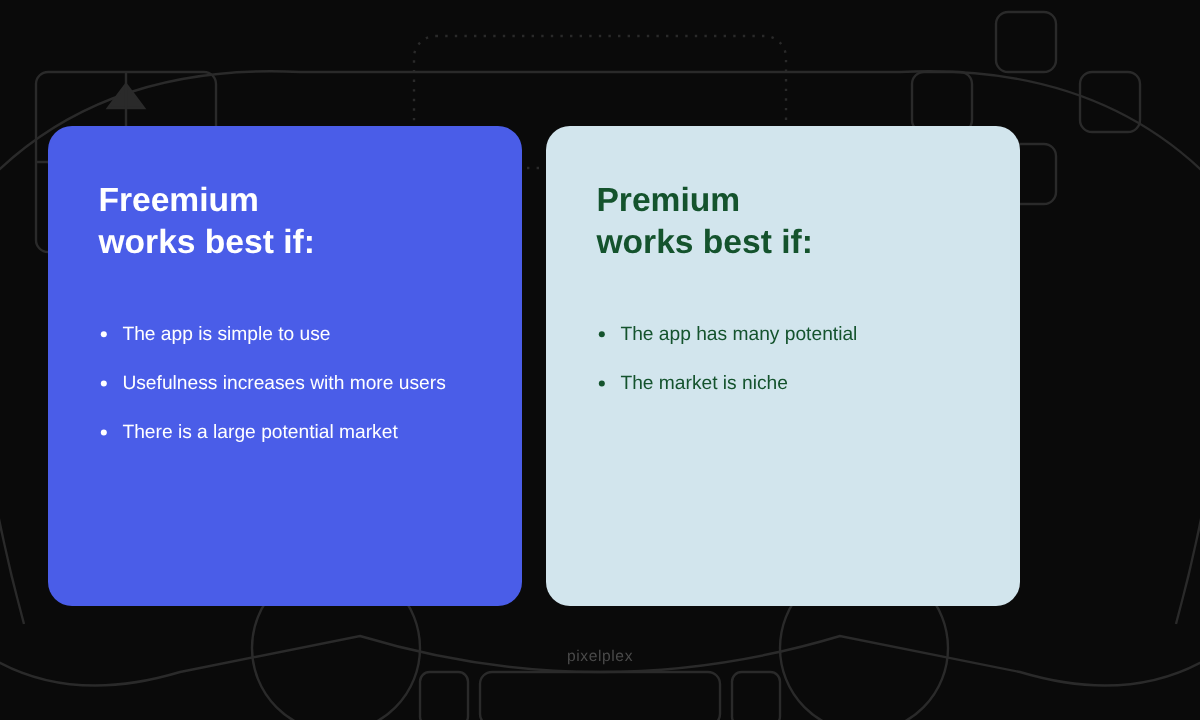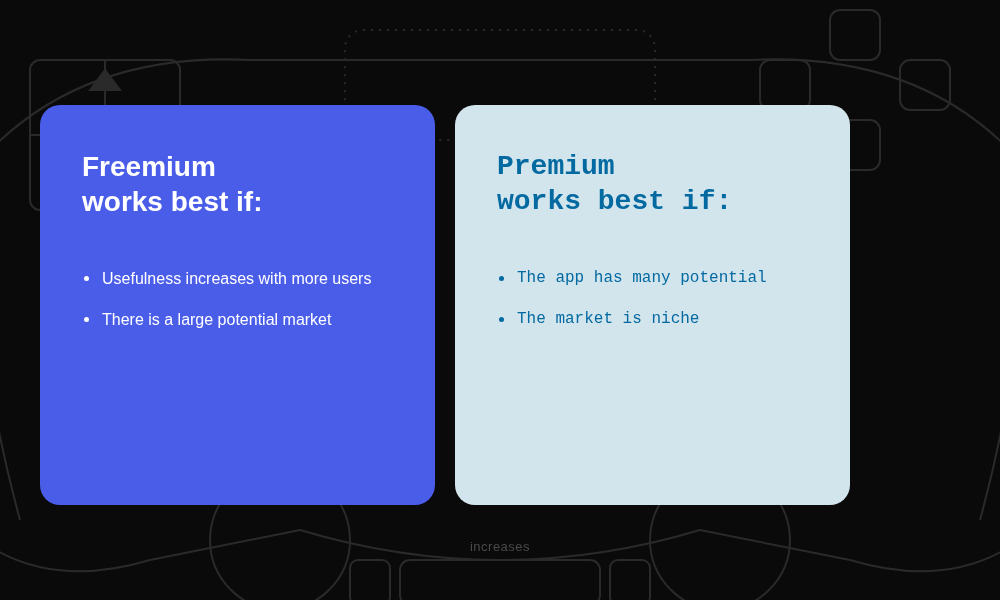--- a/index.html
+++ b/index.html
@@ -35,22 +35,21 @@
       height: 400px;
       border-radius: 20px;
       padding: 44px 42px 40px 42px;
     }
     .card-freemium {
       background: #4a5de8;
       color: #ffffff;
     }
     .card-premium {
       background: #d2e5ed;
-      color: #0369a1;
-      font-family: Liberation Mono, monospace;
+      color: #14532d;
     }
     .card-title {
       font-size: 28px;
       font-weight: 700;
       line-height: 1.25;
       margin-bottom: 48px;
     }
     .card-list {
       list-style: none;
       padding-left: 0;
@@ -119,31 +118,32 @@
 </div>
 
 <div class="cards-container">
 
   <div class="card card-freemium">
     <h2 class="card-title">
       <span>Freemium</span><br>
       <span>works best if:</span>
     </h2>
     <ul class="card-list">
+      <li>The app is simple to use</li>
       <li>Usefulness increases with more users</li>
       <li>There is a large potential market</li>
     </ul>
   </div>
 
   <div class="card card-premium">
     <h2 class="card-title">
       <span>Premium</span><br>
       <span>works best if:</span>
     </h2>
     <ul class="card-list">
       <li>The app has many potential</li>
       <li>The market is niche</li>
     </ul>
   </div>
 
 </div>
 
-<div class="watermark">increases</div>
+<div class="watermark">pixelplex</div>
 
 </body></html>

